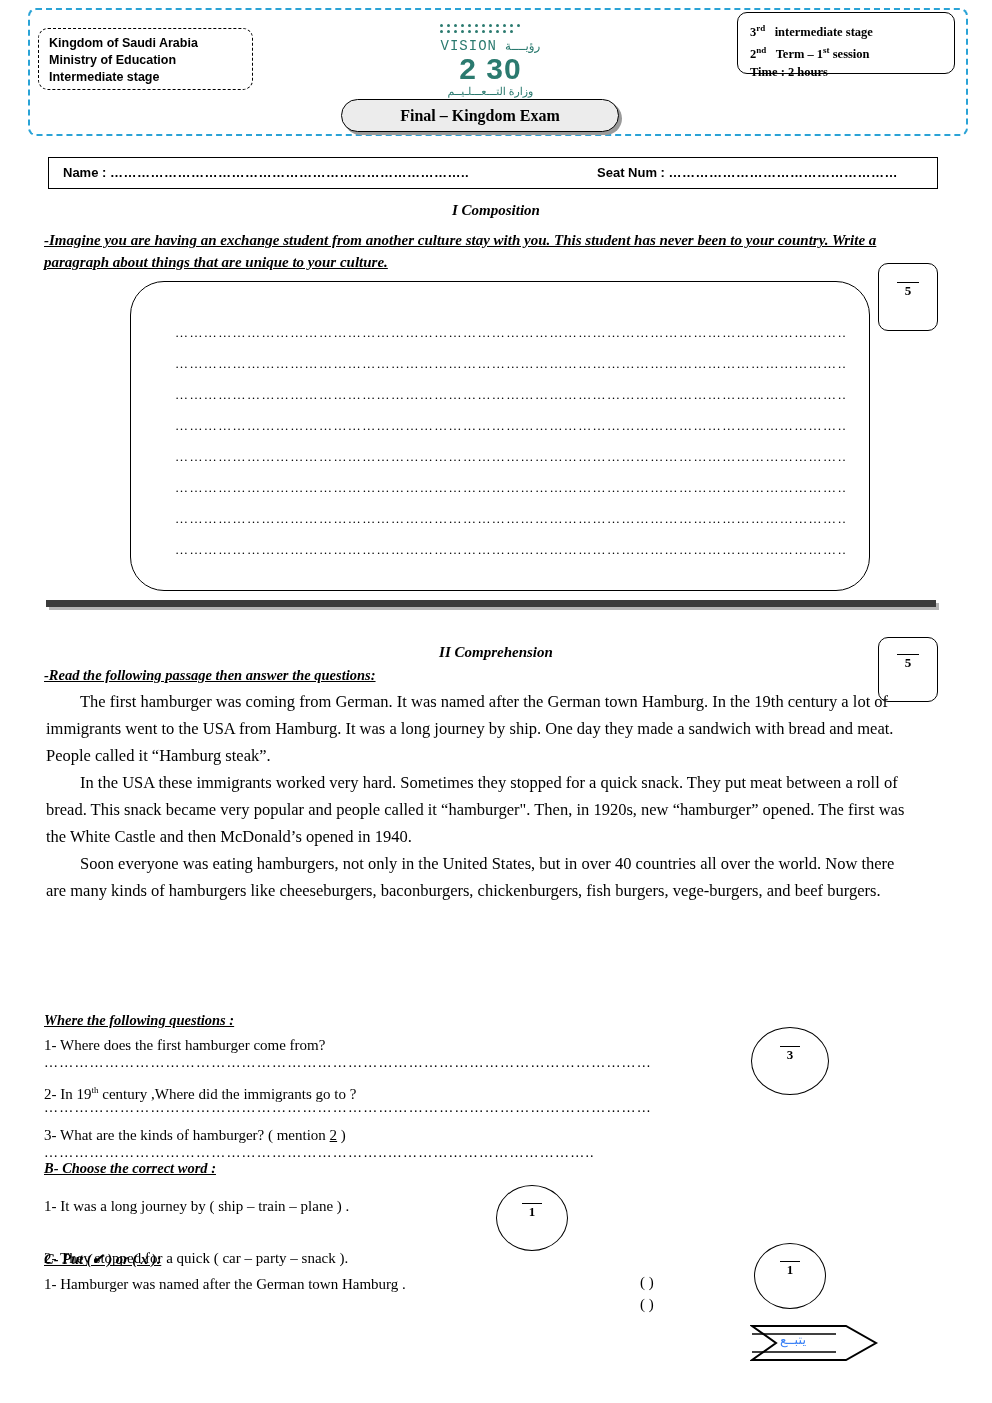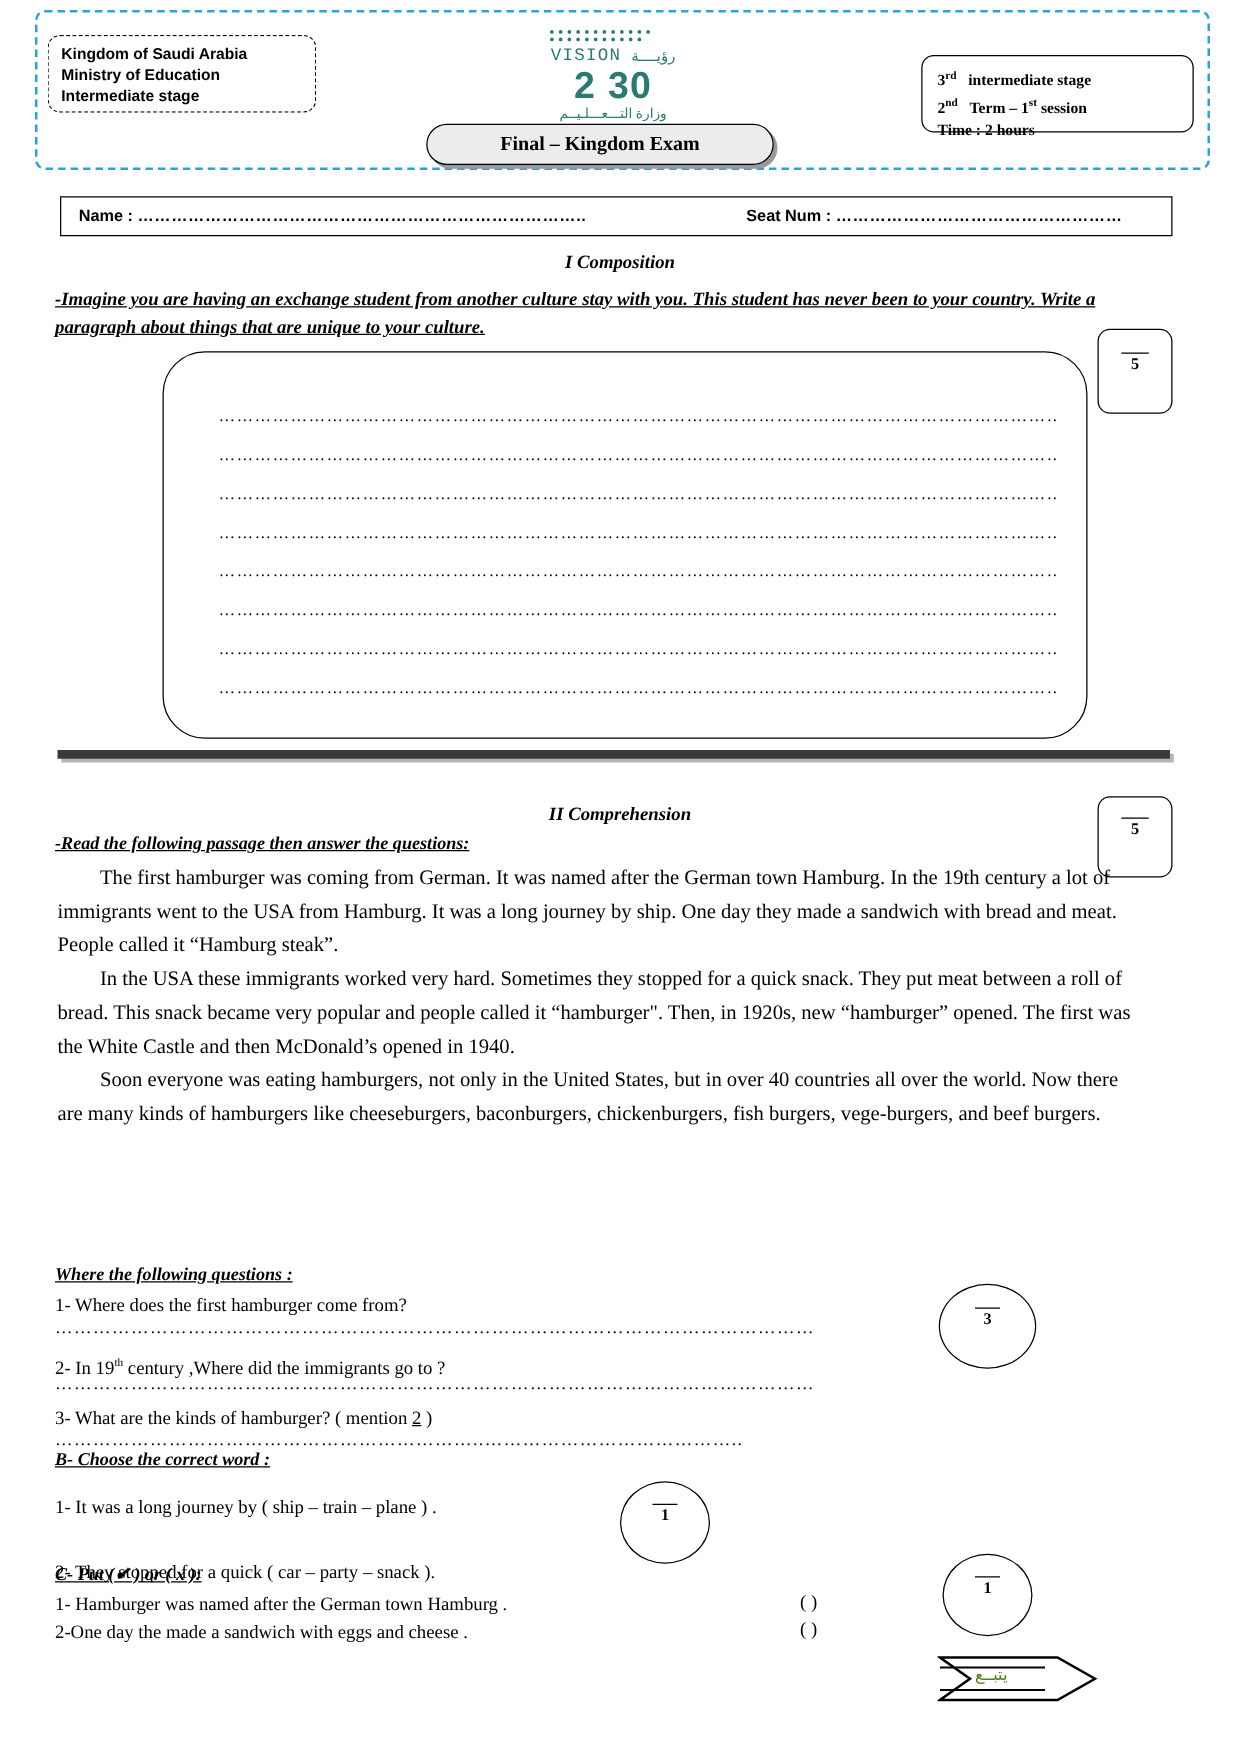--- a/index.html
+++ b/index.html
@@ -44,21 +44,21 @@
     box-sizing: border-box;
     padding: 6px 0 0 10px;
     font-family: "Liberation Sans", sans-serif;
     font-weight: bold;
     font-size: 12.5px;
     line-height: 17px;
   }
   .hdr-right {
     position: absolute;
     left: 737px;
-    top: 44px;
+    top: 12px;
     width: 218px;
     height: 62px;
     border: 1.5px solid #000;
     border-radius: 10px;
     box-sizing: border-box;
     padding: 6px 0 0 12px;
     font-family: "Liberation Serif", serif;
     font-weight: bold;
     font-size: 12.5px;
     line-height: 18px;
@@ -335,21 +335,21 @@
     top: 1320px;
     width: 130px;
     height: 46px;
   }
   .arrow-wrap .ar-text {
     position: absolute;
     left: 30px;
     top: 12px;
     font-size: 13px;
     z-index: 3;
-    color: #4d7c0f;
+    color: #3b82f6;
   }
   sup { font-size: 9px; vertical-align: super; }
 </style>
 </head>
 <body>
 
 <div class="page">
 
   <div class="header-frame"></div>
 
@@ -475,21 +475,20 @@
   </div>
   <div class="qline" id="b1">1- It was a long journey by ( ship – train – plane ) .</div>
   <div class="qline" id="b2">2- They stopped for a quick  ( car – party – snack ).</div>
 
   <div class="qhead" id="qhead-c">C- Put (✔ ) or (  x  ):</div>
   <div class="mark-circle" id="mark1b">
     <div class="bar"></div>
     <div class="val">1</div>
   </div>
   <div class="qline" id="c1">1- Hamburger was named after the German town Hamburg .</div>
-  <div class="qline" id="c2">2-One day the made a sandwich with eggs and cheese .</div>
   <div class="paren" id="p1">(        )</div>
   <div class="paren" id="p2">(        )</div>
 
   <div class="arrow-wrap">
     <svg width="130" height="46" viewBox="0 0 130 46">
       <polygon points="2,6 96,6 126,23 96,40 2,40 26,23" fill="#ffffff" stroke="#000000" stroke-width="2"></polygon>
       <polyline points="2,14 86,14" fill="none" stroke="#000000" stroke-width="1.5"></polyline>
       <polyline points="2,32 86,32" fill="none" stroke="#000000" stroke-width="1.5"></polyline>
     </svg>
     <span class="ar-text">يتبــع</span>

